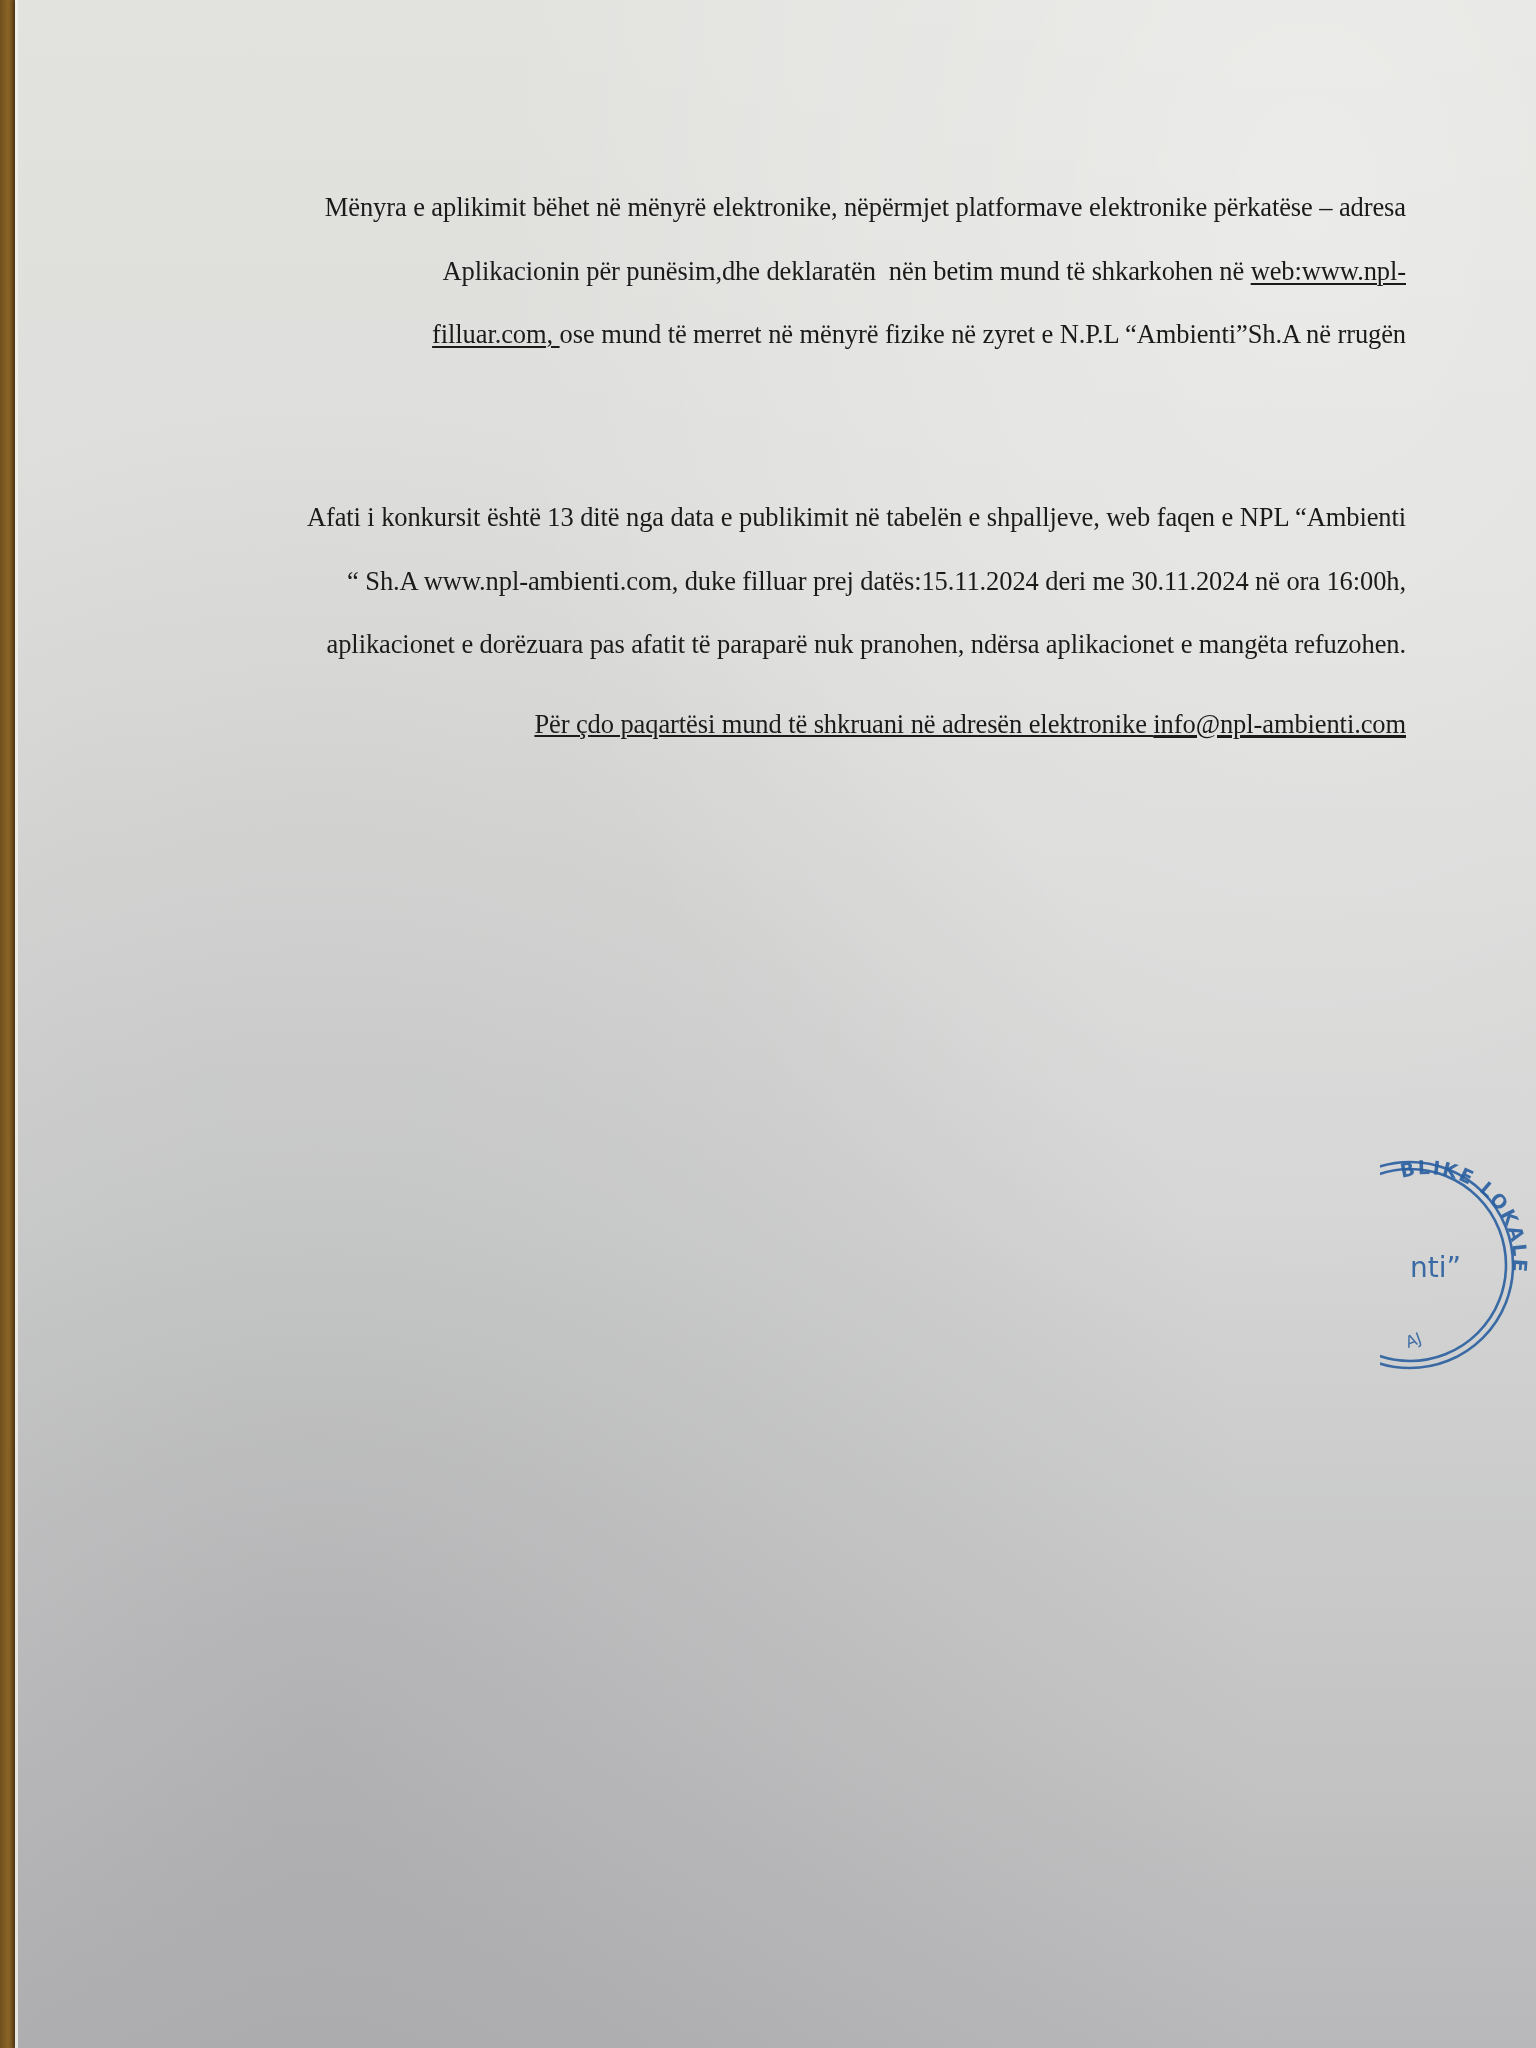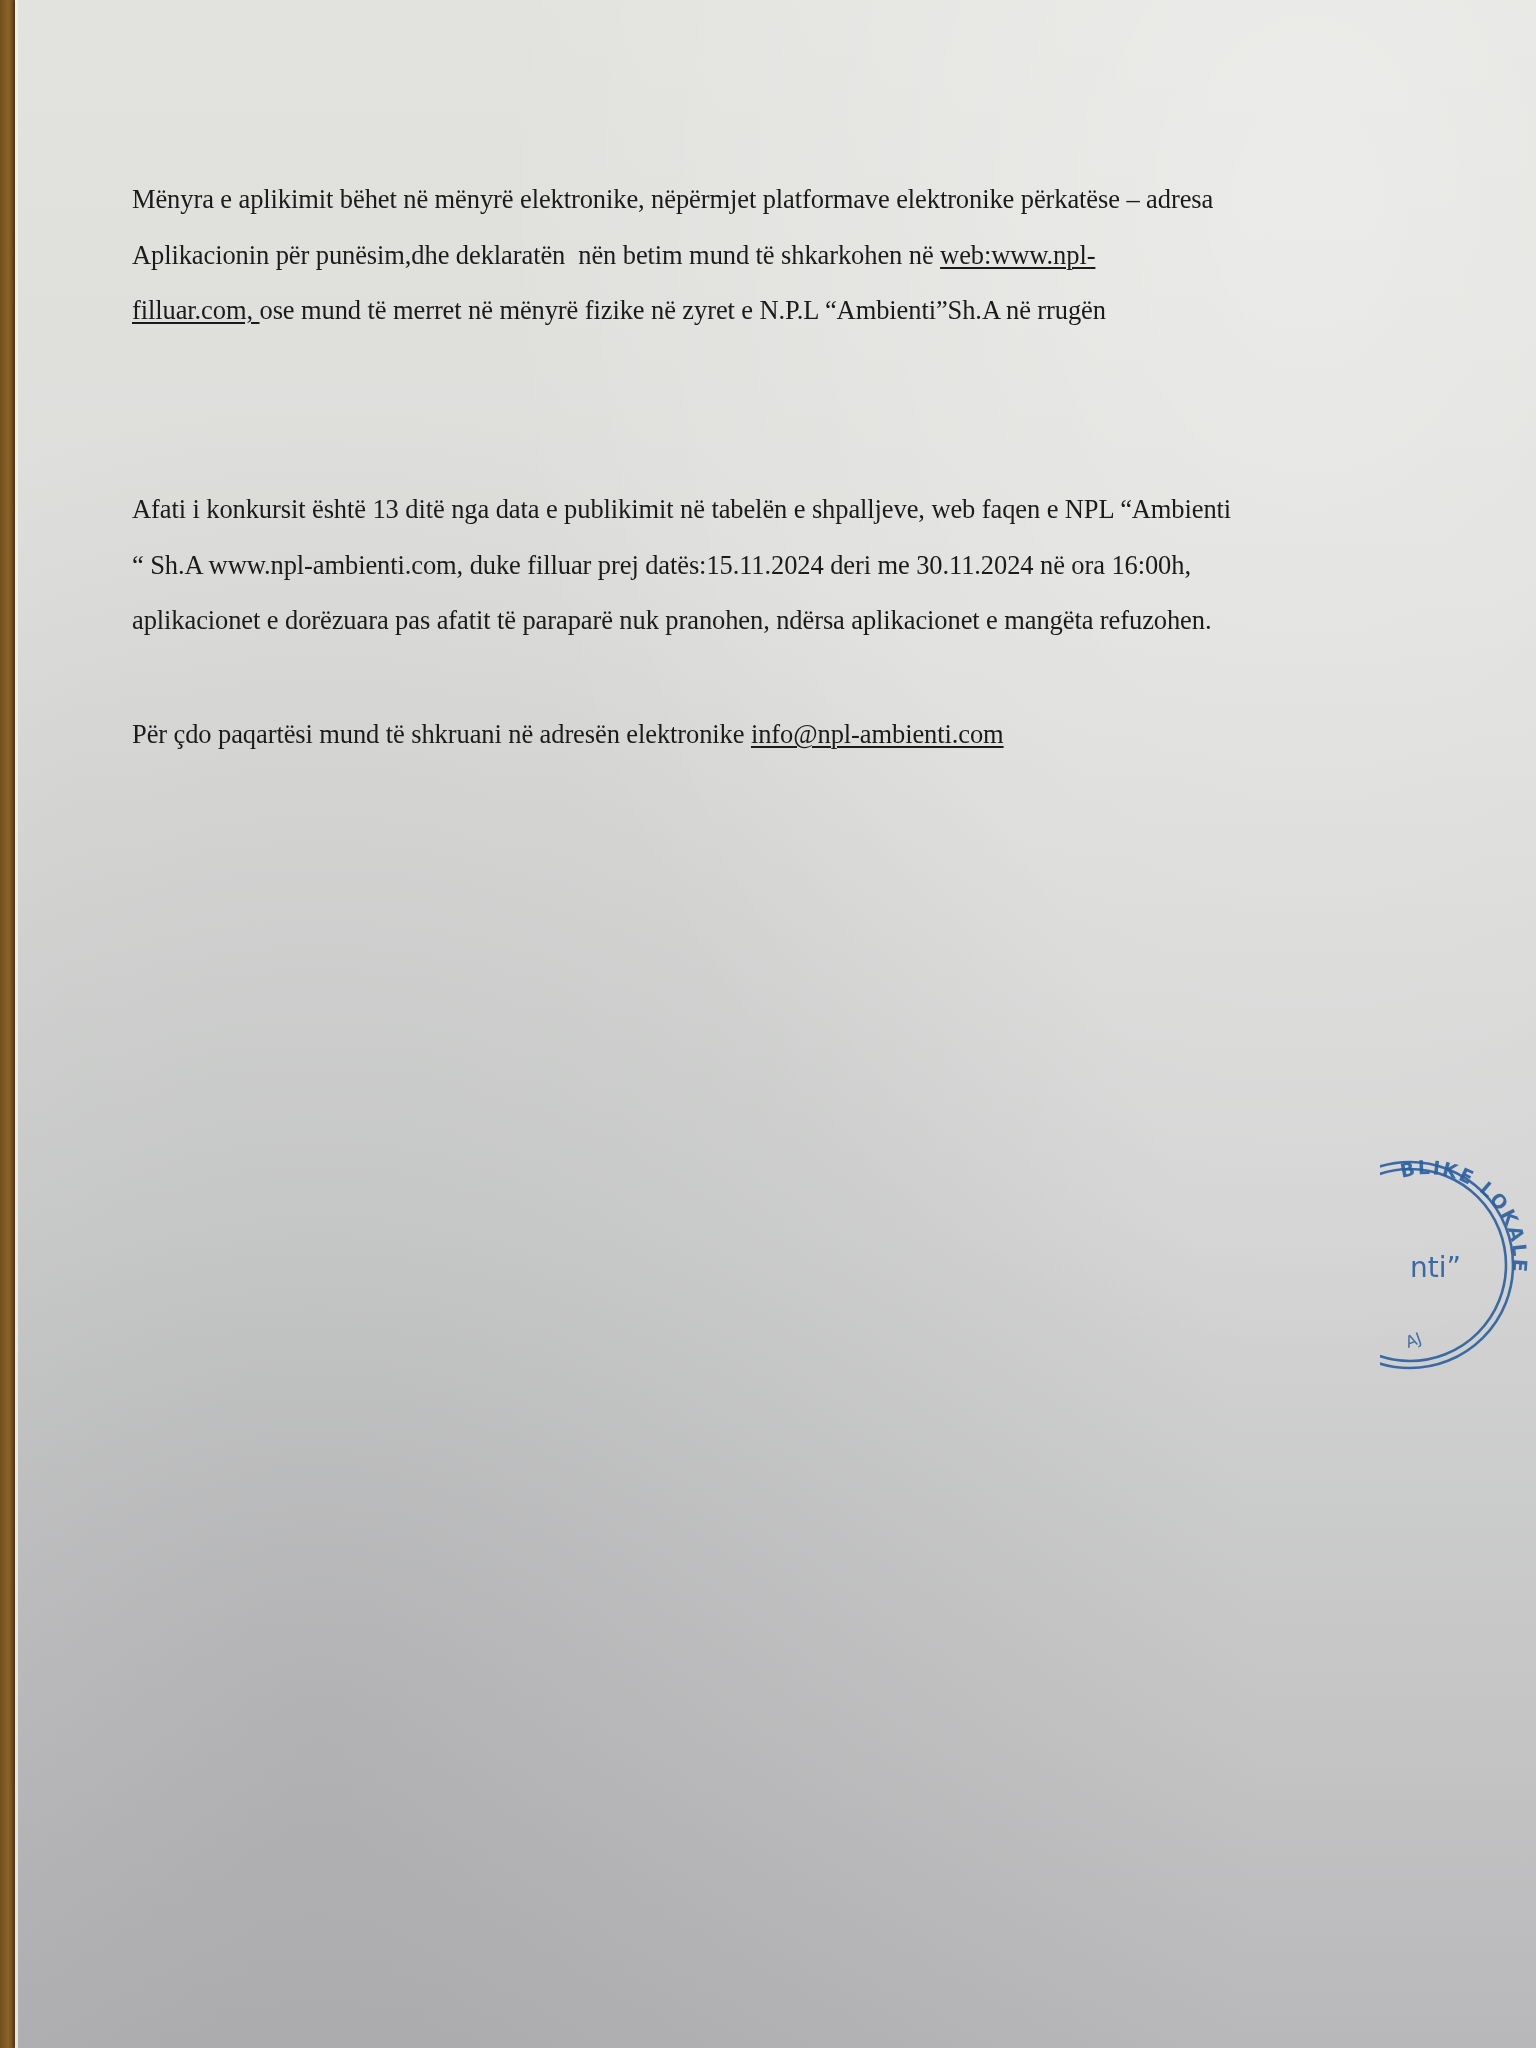--- a/index.html
+++ b/index.html
@@ -39,25 +39,25 @@
     }
     .text-block {
       position: absolute;
       left: 128px;
       width: 1290px;
       color: #1b1b1b;
       font-size: 26.5px;
       line-height: 51.5px;
       letter-spacing: -0.1px;
     }
-    .text-block p { margin: 4px; white-space: nowrap; }
+    .text-block p { margin: 12px; white-space: nowrap; text-align: right; }
     .link { text-decoration: underline; text-underline-offset: 3px; text-decoration-thickness: 1.5px; }
     #block1 { top: 170px; }
     #block2 { top: 480px; }
-    #block3 { top: 705px; }
+    #block3 { top: 687px; text-decoration: underline; }
 
     .stamp {
       position: absolute;
       left: 1380px;
       top: 1140px;
       width: 156px;
       height: 240px;
       overflow: hidden;
     }
     .stamp svg { display: block; }

